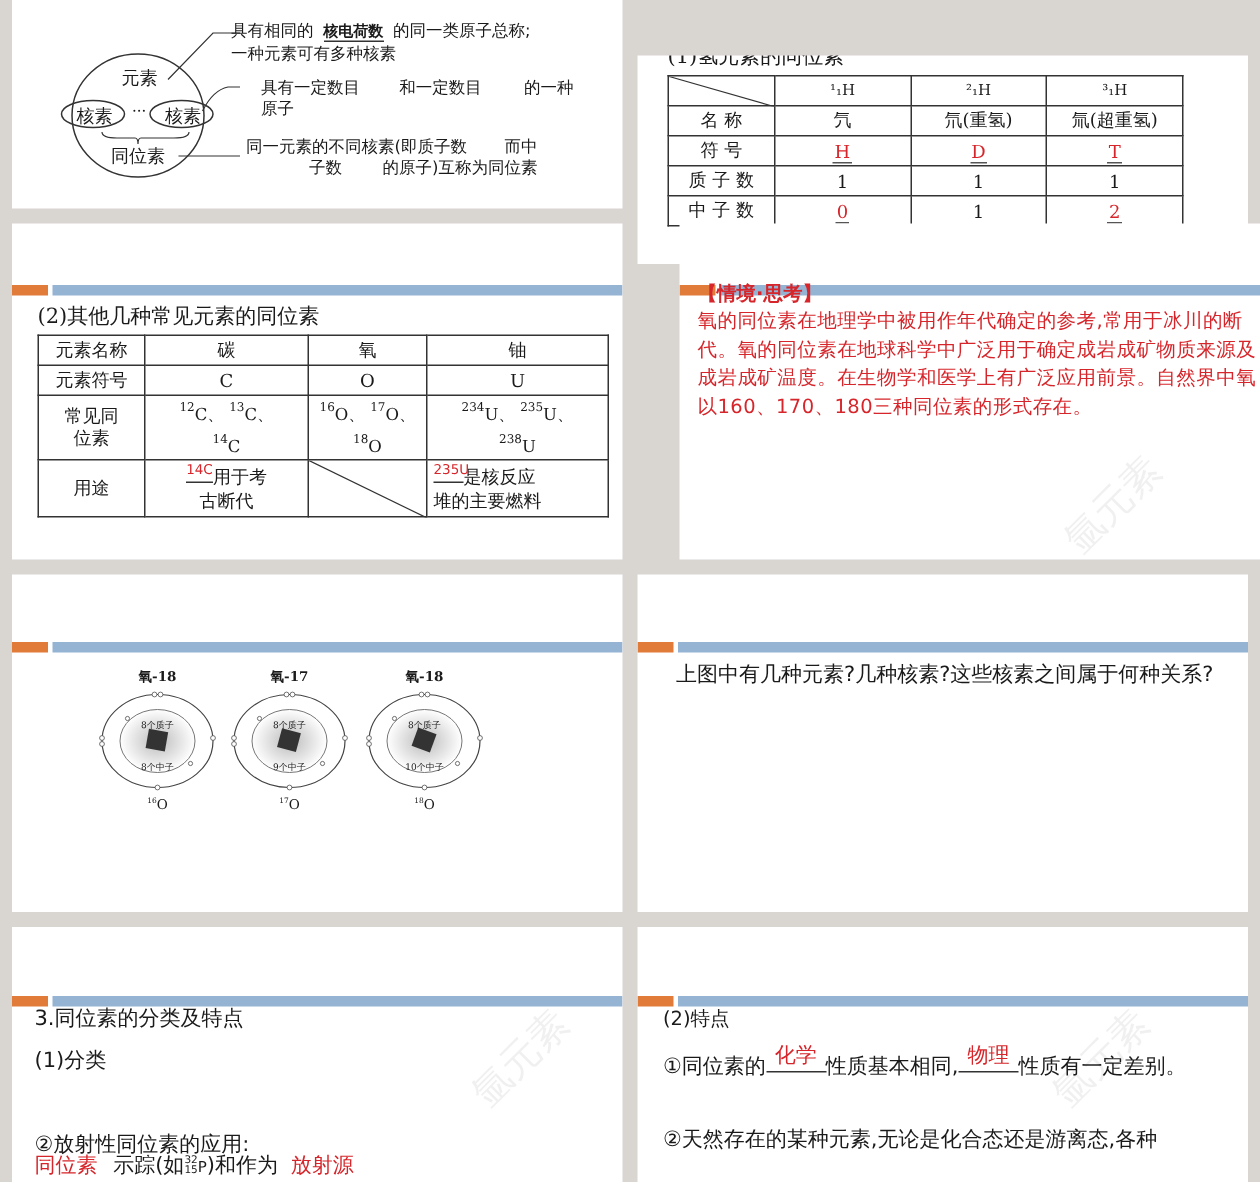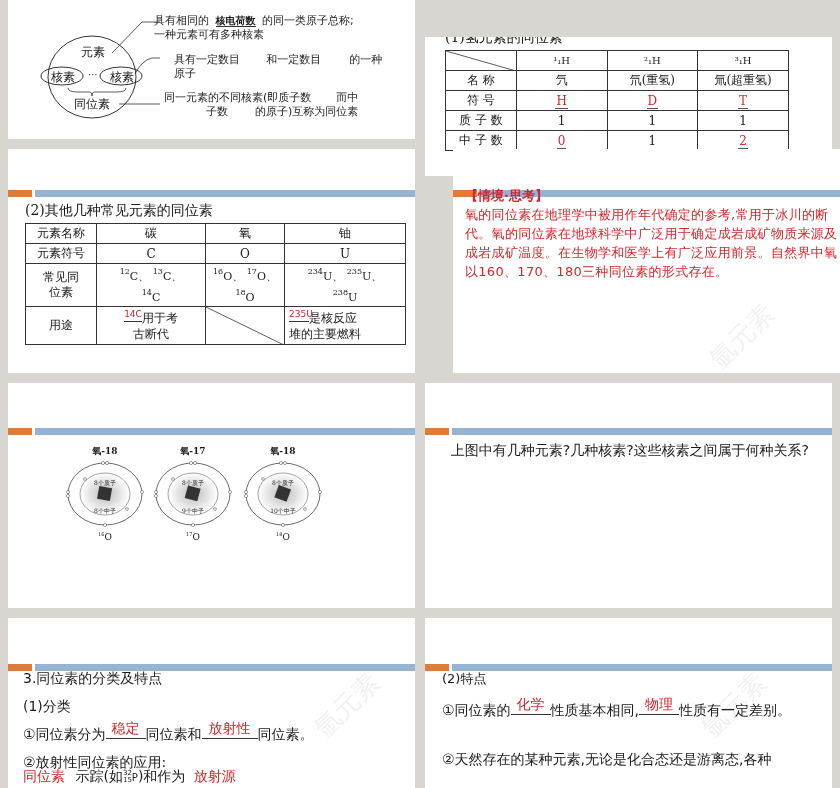--- a/index.html
+++ b/index.html
@@ -268,23 +268,20 @@
   <div style="position:absolute;left:12px;top:58px;width:372px;font-size:14px;line-height:19px;font-family:'DejaVu Sans',sans-serif;text-align:right;">上图中有几种元素?几种核素?这些核素之间属于何种关系?</div>
 </div>
 
 <div class="slide" style="left:8px; top:618px; width:407px; height:175px;">
   <div class="accent" style="left:0;top:46px;width:407px;">
       <div class="o"></div>
       <div class="b"></div>
     </div>
   <div style="position:absolute;left:15px;top:52px;font-size:14px;font-family:'DejaVu Sans',sans-serif;">3.同位素的分类及特点</div>
   <div style="position:absolute;left:15px;top:80px;font-size:14px;font-family:'DejaVu Sans',sans-serif;">(1)分类</div>
-  <div style="position:absolute;left:15px;top:104px;font-size:14px;white-space:nowrap;font-family:'DejaVu Sans',sans-serif;">
-    <span>①同位素分为</span><span class="blank" style="width:40px;height:16px;"><span class="ans">稳定</span></span><span>同位素和</span><span class="blank" style="width:56px;height:16px;"><span class="ans">放射性</span></span><span>同位素。</span>
-  </div>
   <div style="position:absolute;left:15px;top:136px;font-size:14px;font-family:'DejaVu Sans',sans-serif;">②放射性同位素的应用:</div>
   <div style="position:absolute;left:15px;top:150px;font-size:14px;white-space:nowrap;font-family:'DejaVu Sans',sans-serif;">
     <span class="red">同位素</span>
     <span style="margin-left:6px;">示踪(如</span><span style="display:inline-block;font-size:7px;line-height:7px;vertical-align:middle;text-align:right;"><span>32</span><br><span>15</span></span><span style="font-size:10px;">P</span><span>)和作为</span>
     <span class="red" style="margin-left:4px;">放射源</span>
   </div>
   <div class="watermark" style="left:300px;top:70px;">氩元素</div>
 </div>
 
 <div class="slide" style="left:425px; top:618px; width:407px; height:175px;">

